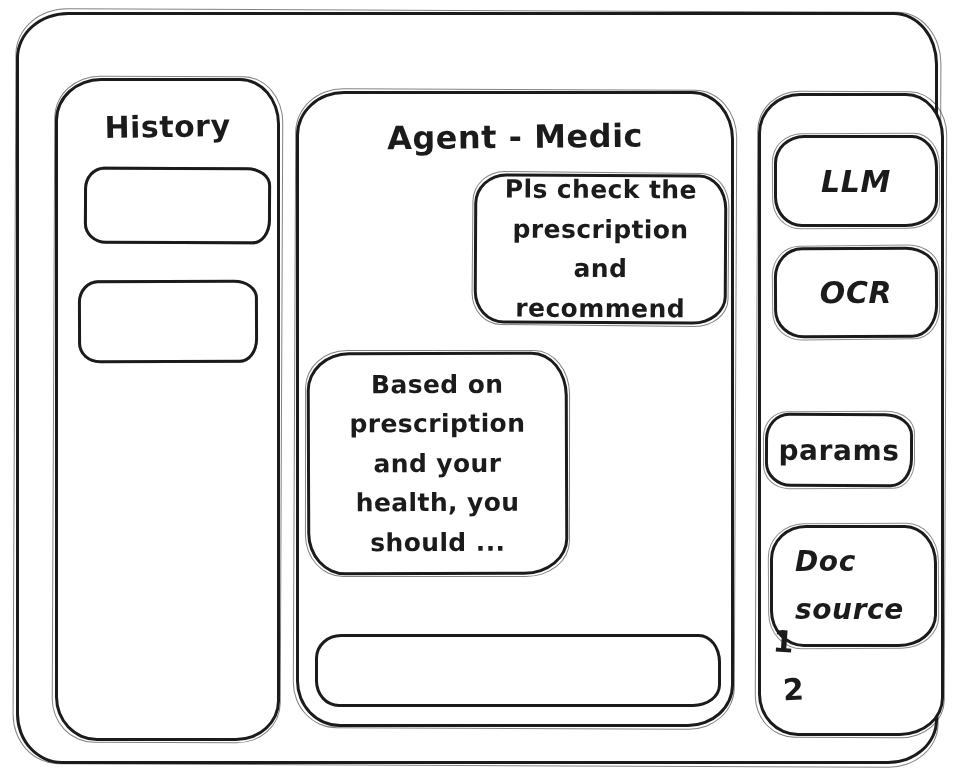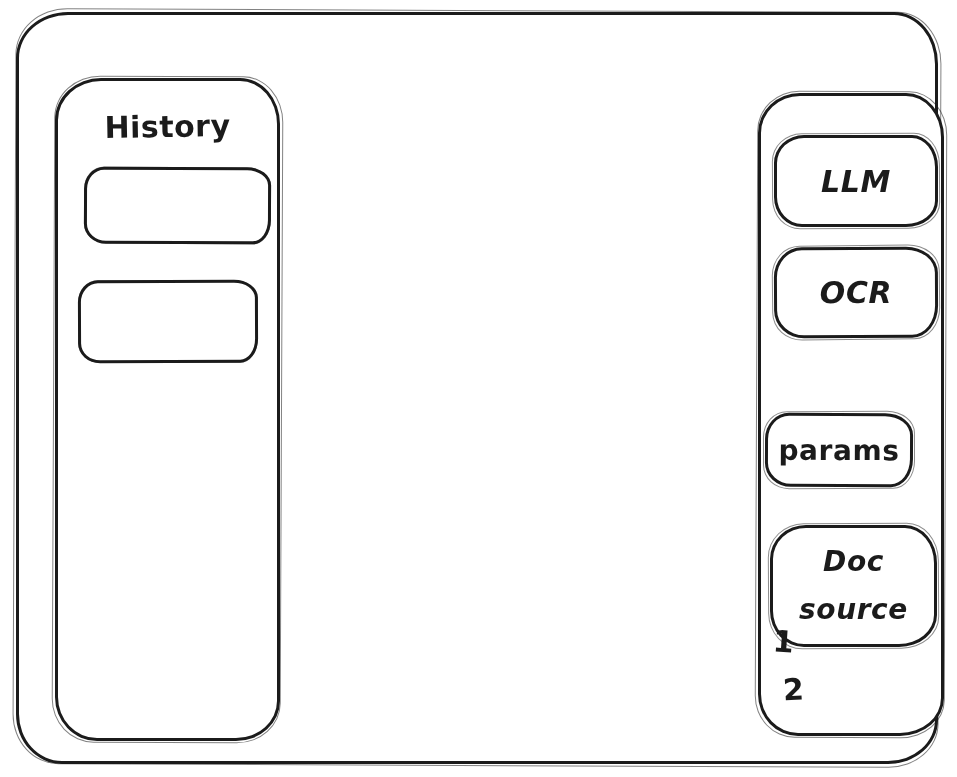--- a/index.html
+++ b/index.html
@@ -104,21 +104,21 @@
   #tools-panel {
     left: 739px; top: 78px; width: 186px; height: 643px;
     border-radius: 42px 38px 44px 40px / 40px 44px 38px 42px;
   }
   .tool-btn {
     position: absolute;
     display: flex; align-items: center; justify-content: center;
     background: var(--bg);
     border: 3px solid var(--ink);
     font-family: inherit; font-weight: bold; color: var(--ink);
-    letter-spacing: .6px; text-align: center;
+    letter-spacing: .6px; text-align: left;
     cursor: pointer;
   }
   .tool-btn::before {
     content: "";
     position: absolute; inset: -5px;
     border: 1.6px solid var(--ink);
     border-radius: inherit;
     opacity: .5; transform: rotate(-.35deg);
     pointer-events: none;
   }
@@ -160,20 +160,33 @@
 <div id="stage">
 
   <div id="frame" class="sk">
 
     <aside id="history-panel" class="sk">
       <div id="history-title" class="label">History</div>
       <div id="history-item-1" class="sk thin hist-item"></div>
       <div id="history-item-2" class="sk thin hist-item"></div>
     </aside>
 
+    <main id="chat-panel" class="sk">
+      <div id="chat-title" class="label">Agent - Medic</div>
+
+      <div id="user-message-bubble" class="sk bubble">
+        <span>Pls check the prescription and recommend</span>
+      </div>
+
+      <div id="agent-message-bubble" class="sk bubble">
+        <span>Based on prescription and your health, you should ...</span>
+      </div>
+
+      <input id="message-input" class="sk thin" type="text" placeholder="" style="">
+    </main>
 
     <aside id="tools-panel" class="sk">
       <button id="llm-button" class="tool-btn">LLM</button>
       <button id="ocr-button" class="tool-btn">OCR</button>
       <button id="params-button" class="tool-btn">params</button>
       <button id="doc-source-button" class="tool-btn">Doc source</button>
       <div id="doc-source-item-1" class="doc-item">1</div>
       <div id="doc-source-item-2" class="doc-item">2</div>
     </aside>
 

